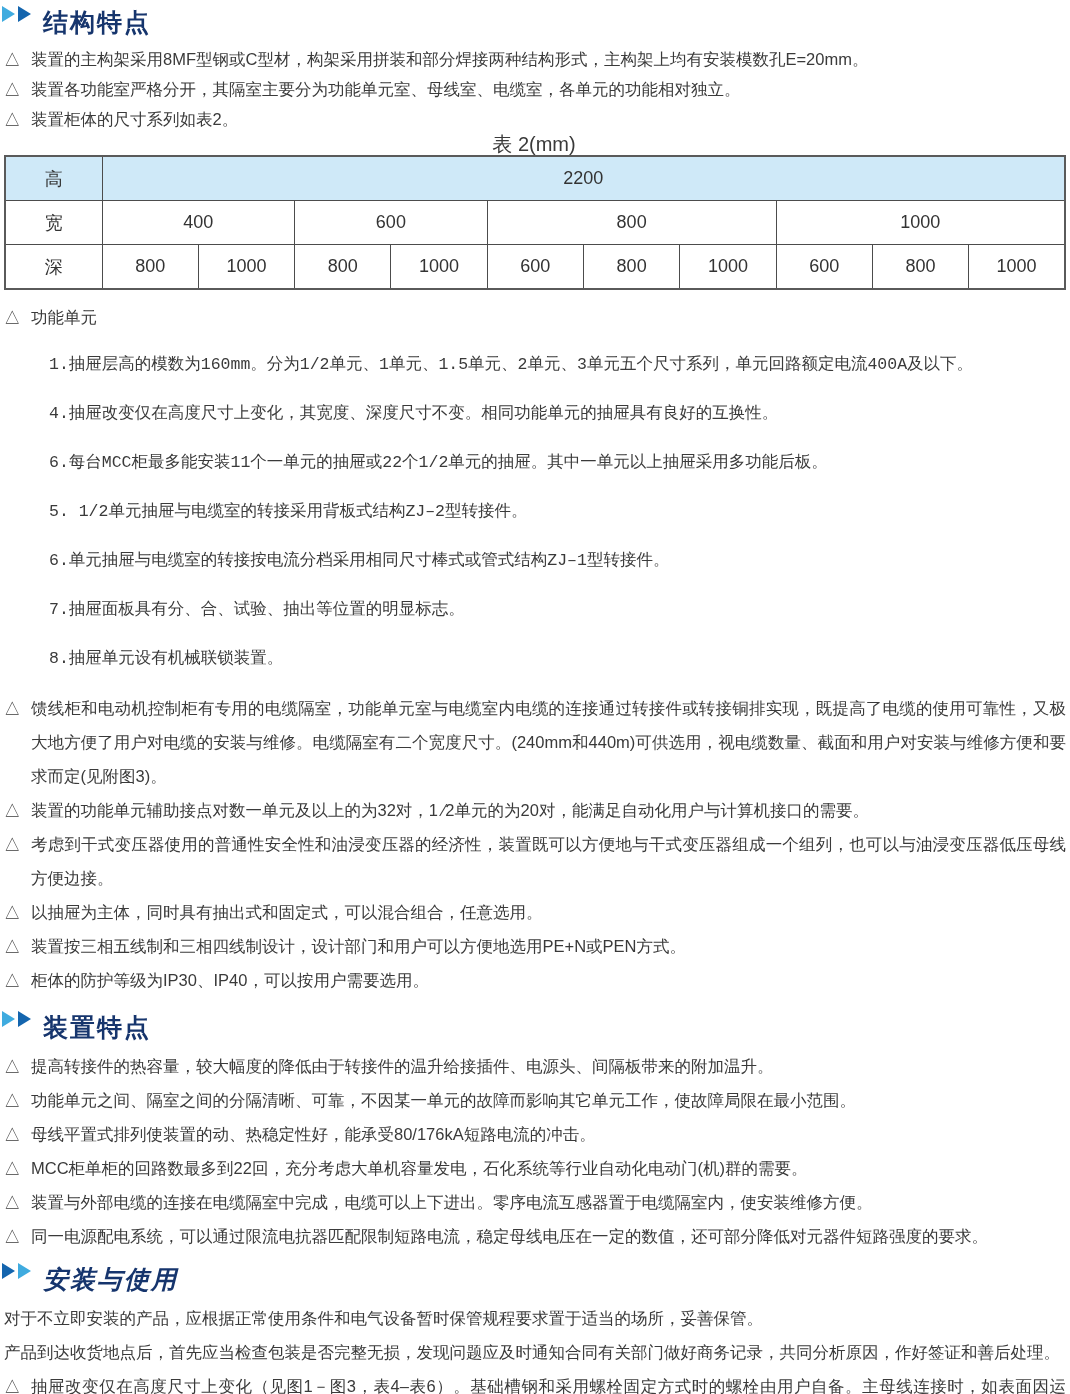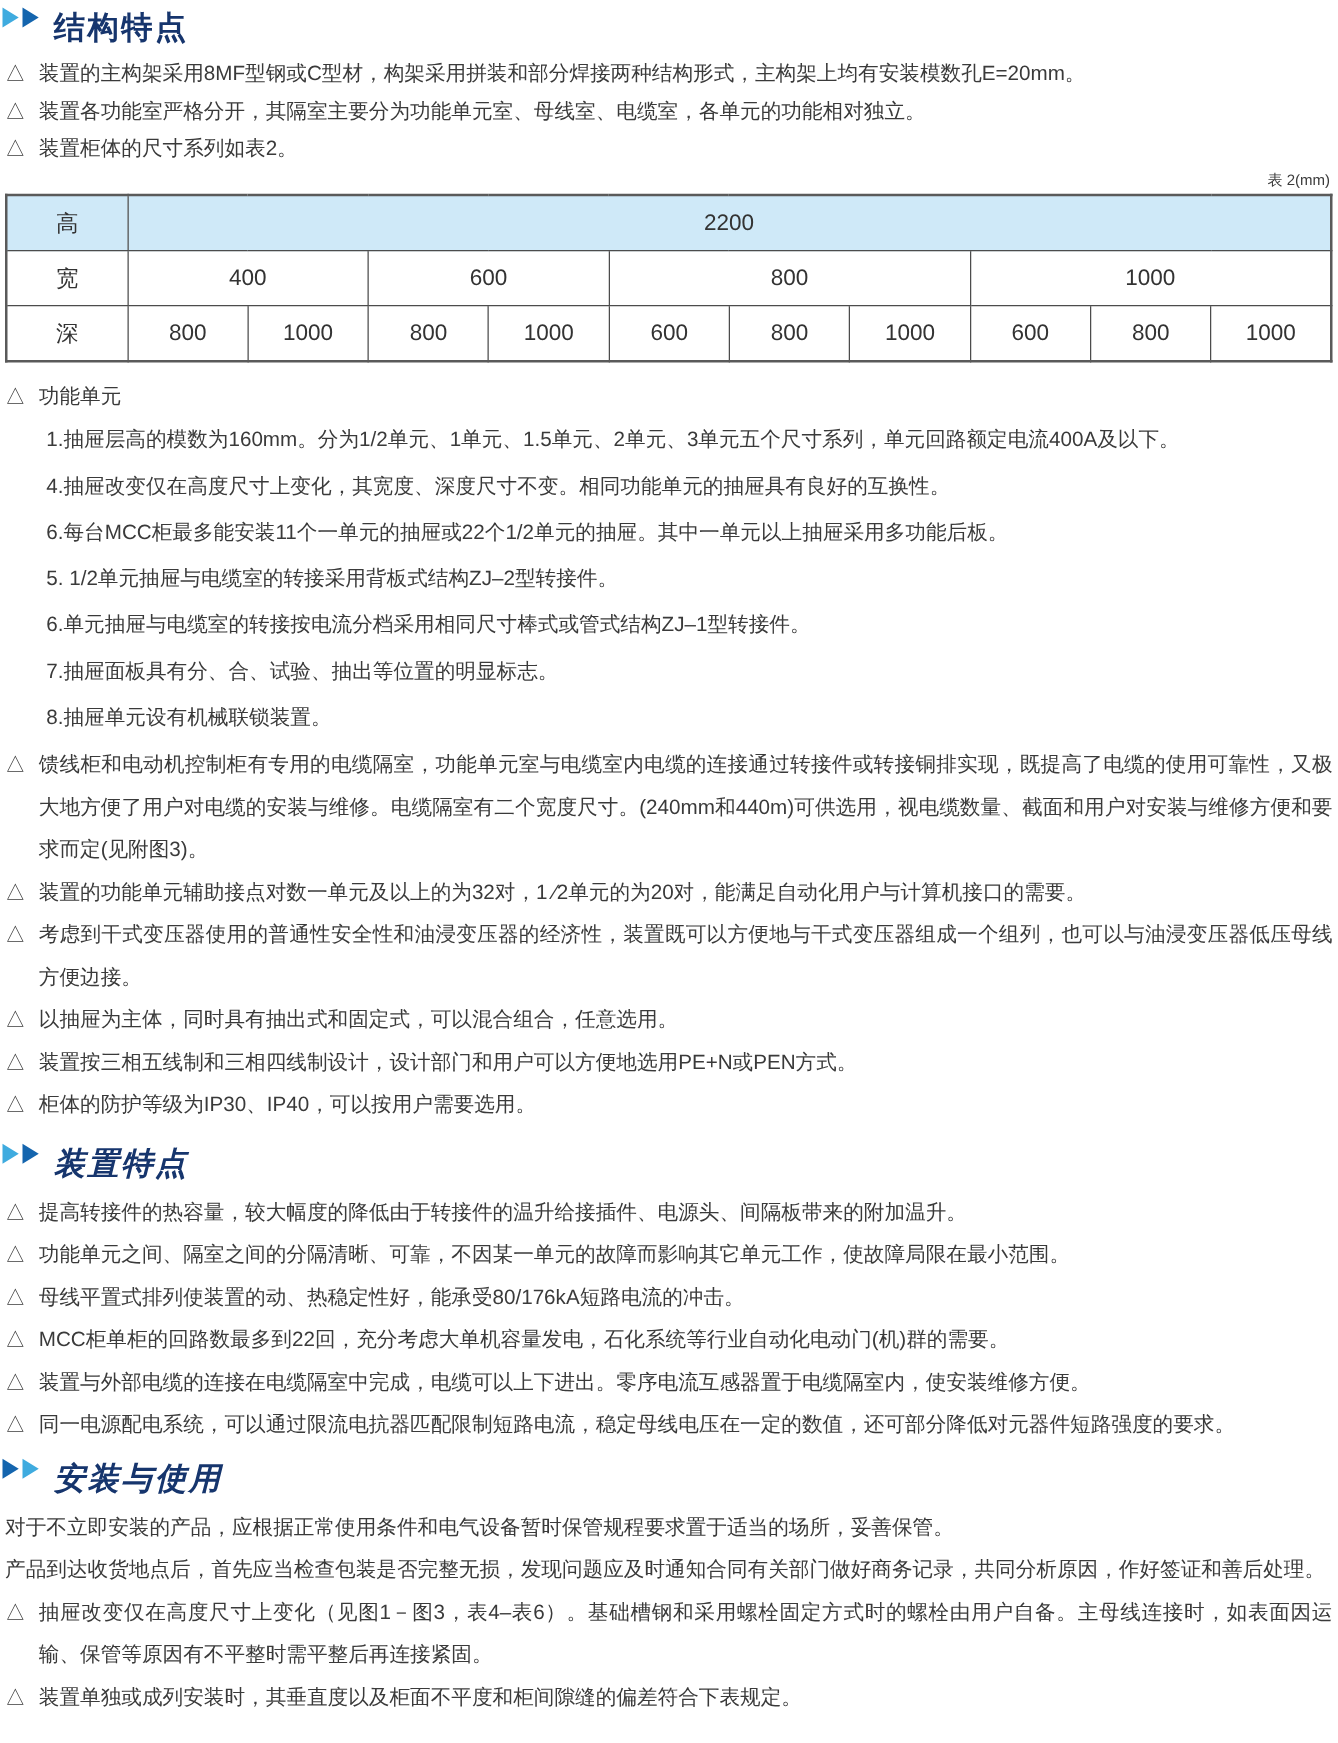--- a/index.html
+++ b/index.html
@@ -24,36 +24,36 @@
            color:#16356d; font-weight:bold; letter-spacing:2px; }
 
   
   .bullet { display:flex; margin:0; }
   .bullet .mk { width:27px; flex:none; }
   .bullet .tx { flex:1; text-align:justify; }
   .lh30 { line-height:30px; }
   .lh34 { line-height:34px; }
 
   
-  .num { padding-left:29px; line-height:33px; margin:4px; text-align:justify; }
+  .num { padding-left:29px; line-height:33px; margin:16px; text-align:justify;font-family:Liberation Mono, monospace; }
 
   
   .para { line-height:34px; margin:0; text-align:justify; }
 
   
-  .cap { text-align:right; line-height:20px; padding-right:2px; font-size:12px; }
+  .cap { text-align:center; line-height:20px; padding-right:2px; font-size:20px; }
 
   
   table.dim { width:100%; border-collapse:collapse; table-layout:fixed;
               border:2px solid #5a5a5a; margin:1px 0 0 0; }
   table.dim td { border:1px solid #4c4c4c; height:43px; text-align:center;
                  font-size:18px; color:#333; padding:0; }
   table.dim tr.hd td { background:#cfe9f8; }
   .mt12 { margin-top:12px; }
-  .mt14 { margin-top:14px;font-style:italic; }
+  .mt14 { margin-top:14px; }
   .mt10 { margin-top:10px;font-style:italic; }
 </style>
 </head>
 <body>
 
 <div class="page">
 
   <div class="sh">
     <span class="arr arr1"></span>
     <span class="arr arr2"></span>

